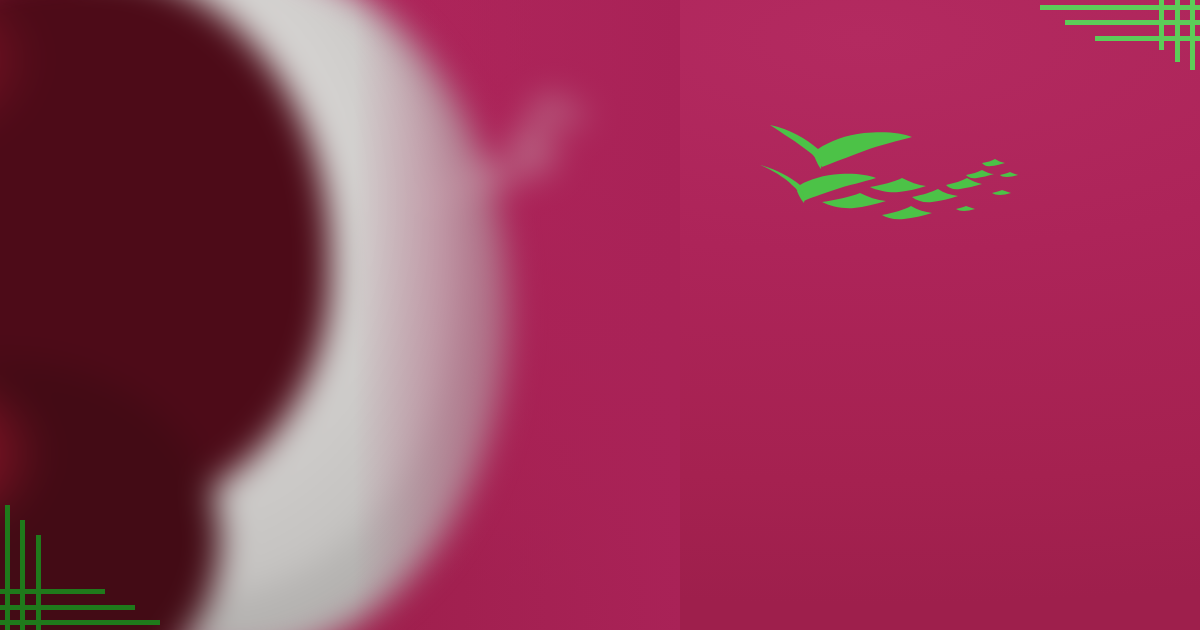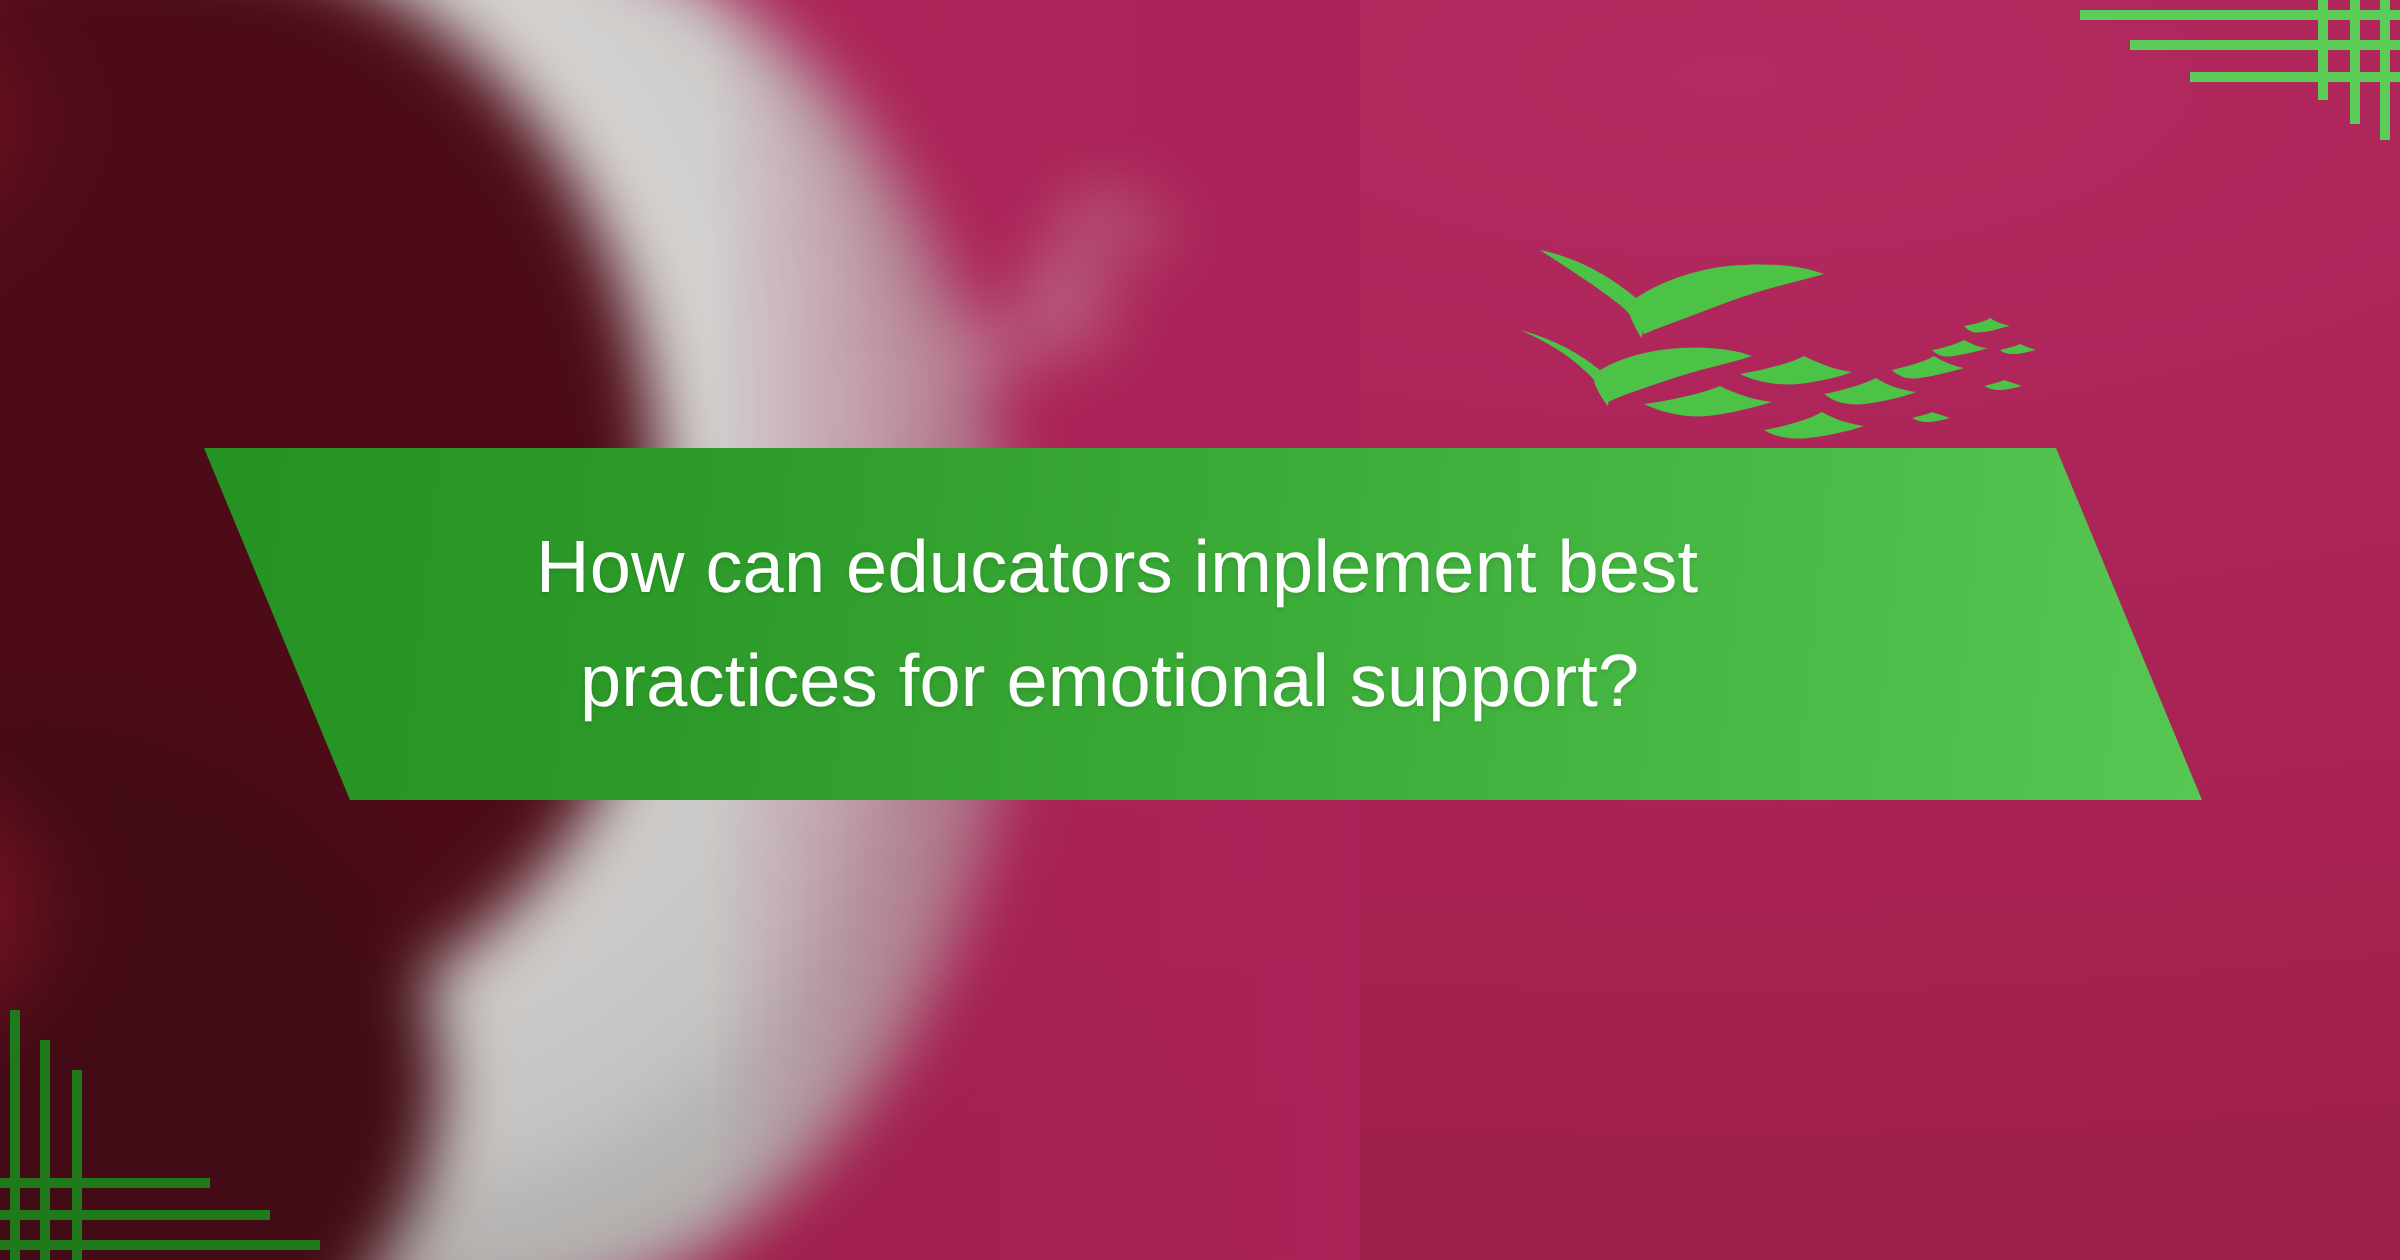--- a/index.html
+++ b/index.html
@@ -287,21 +287,14 @@
 
         <path d="M196 104 C200 103 204 102 206 101 C209 102 212 103 215 104
                  C211 105 207 106 204 106 C200 106 198 105 196 104 Z"></path>
 
         <path d="M232 88 C236 87 240 86 242 85 C245 86 248 87 251 88
                  C247 89 243 90 240 90 C236 90 234 89 232 88 Z"></path>
       </g>
     </svg>
   </div>
 
-  <div class="banner">
-    <div class="banner-shape"></div>
-    <div class="banner-text">
-      <div class="line1">How can educators implement best</div>
-      <div class="line2">practices for emotional support?</div>
-    </div>
-  </div>
 
 </div>
 
 </body></html>

